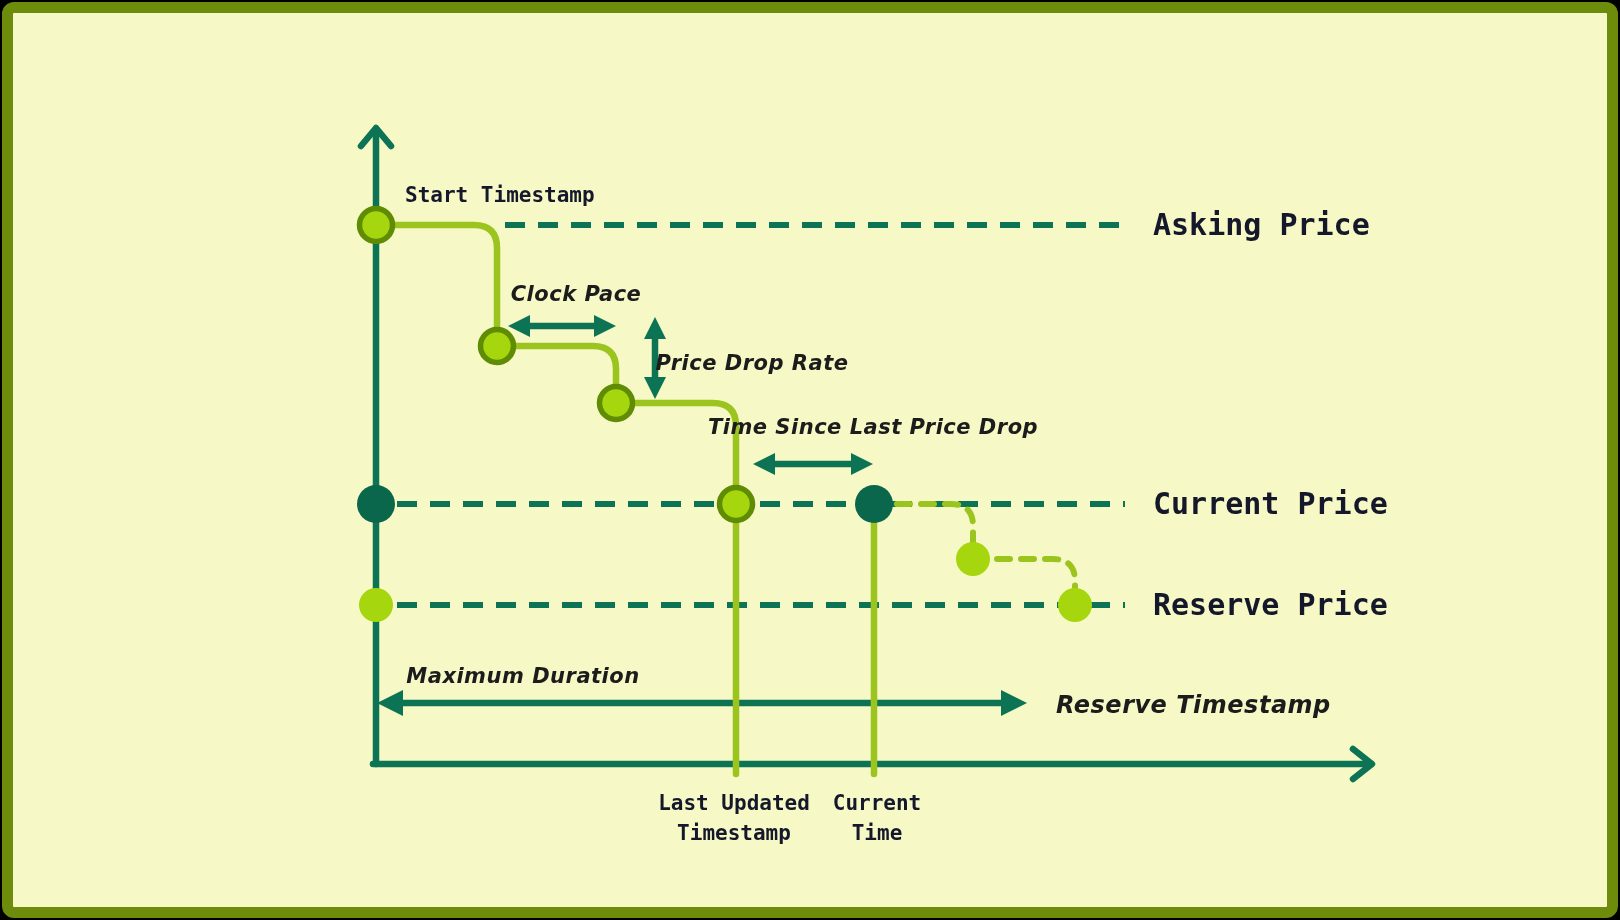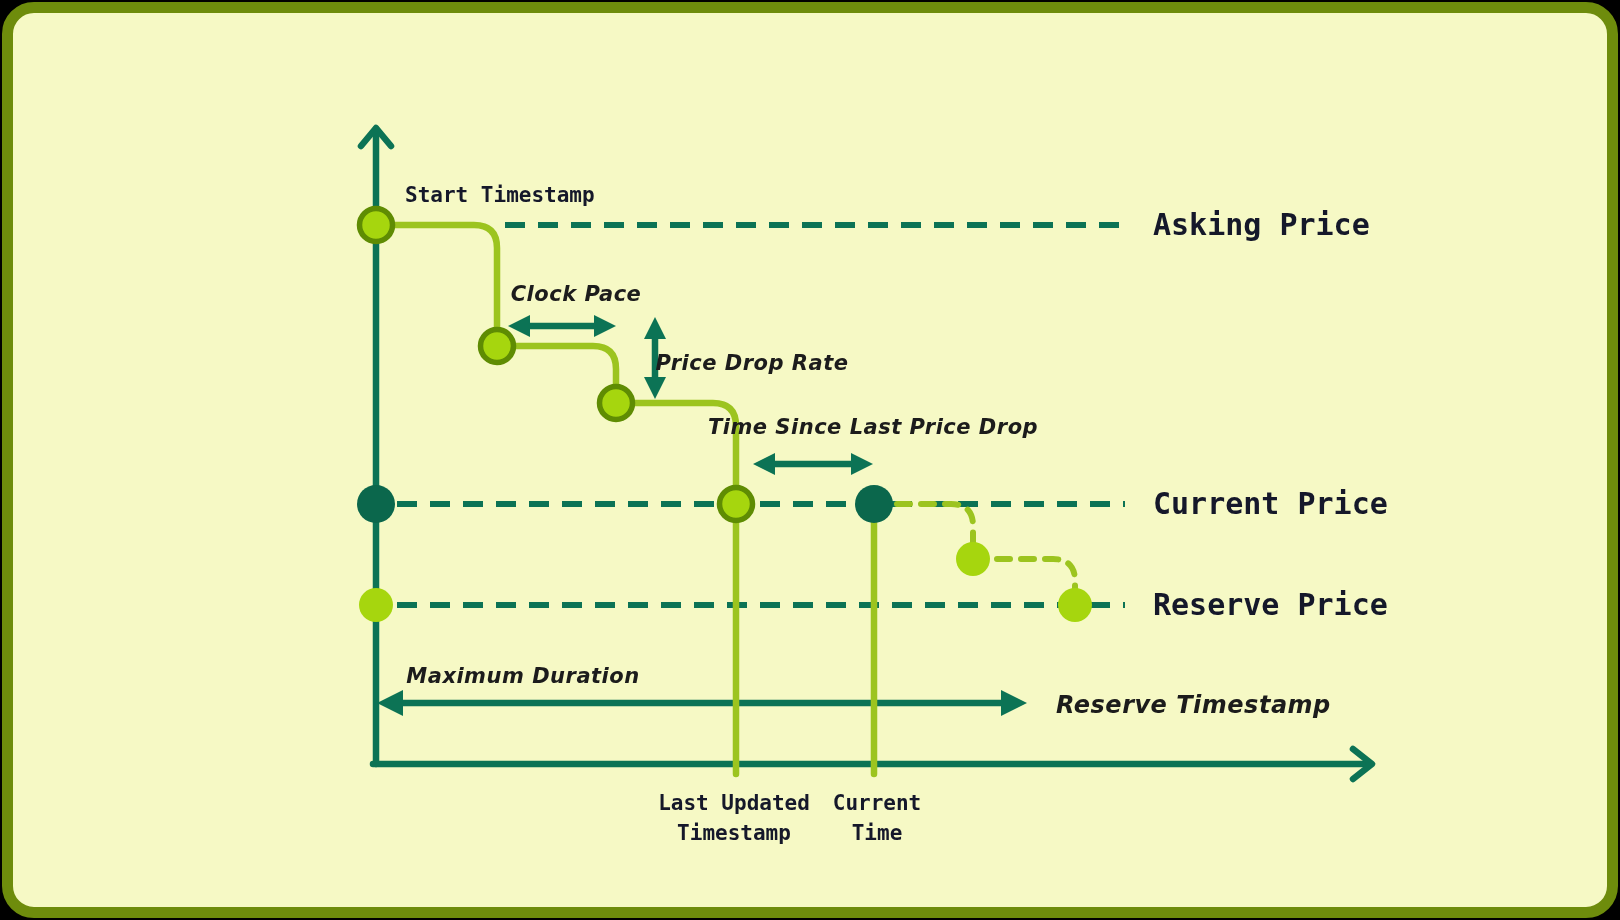--- a/index.html
+++ b/index.html
@@ -19,21 +19,21 @@
     width: 1620px; height: 920px;
     background: var(--outer-background);
     overflow: hidden;
     font-family: "DejaVu Sans", sans-serif;
   }
   .panel {
     position: absolute;
     left: 2px; top: 2px; right: 2px; bottom: 2px;
     background: var(--background);
     border: 11px solid var(--frame-border);
-    border-radius: 32px;
+    border-radius: 12px;
   }
   svg.diagram {
     position: absolute;
     left: 0; top: 0;
     width: 1620px; height: 920px;
   }
   .teal-line {
     stroke: var(--teal);
     stroke-width: 6.5;
     fill: none;

